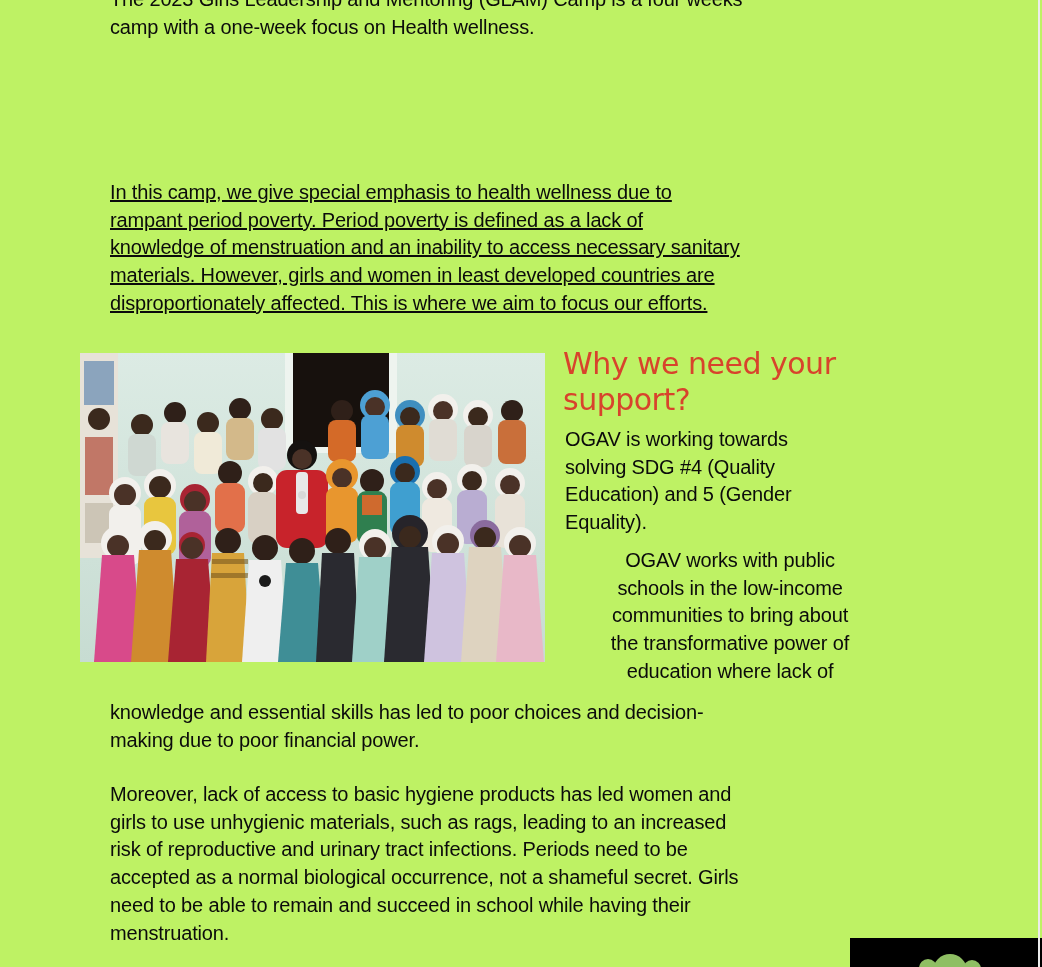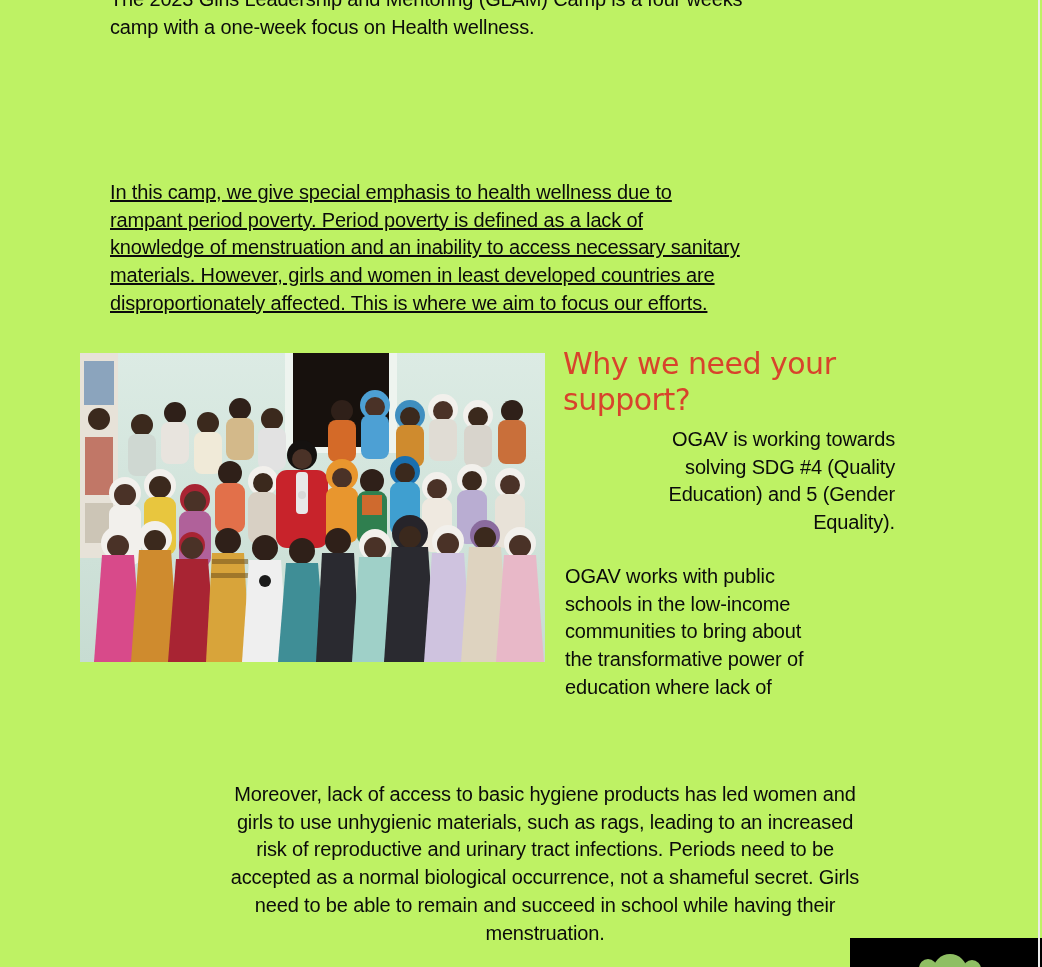--- a/index.html
+++ b/index.html
@@ -24,24 +24,24 @@
     font-family:"DejaVu Sans",sans-serif;
     font-size:30px;
     line-height:36px;
     color:#d8432c;
     letter-spacing:-0.5px;
     white-space:pre-line;
   }
   #intro-p1{left:110px;top:-14px;width:860px;}
   #intro-p2{left:110px;top:65px;width:870px;}
   #intro-p3{left:110px;top:179px;width:870px;text-decoration:underline;}
-  #support-p1{left:565px;top:426px;width:330px;text-align:right;}
-  #support-p2{left:565px;top:563px;width:330px;}
+  #support-p1{left:565px;top:426px;width:330px;}
+  #support-p2{left:565px;top:547px;width:330px;text-align:center;}
   #support-cont{left:110px;top:699px;width:870px;}
-  #support-p3{left:110px;top:781px;width:870px;text-align:center;}
+  #support-p3{left:110px;top:781px;width:870px;}
   #photo{
     position:absolute;left:80px;top:353px;width:465px;height:309px;
     overflow:hidden;
   }
   #logo-box{
     position:absolute;left:850px;top:938px;width:192px;height:29px;
     background:#000000;overflow:hidden;
   }
   #edge-line{
     position:absolute;left:1038px;top:0;width:2px;height:967px;
@@ -199,20 +199,22 @@
 solving SDG #4 (Quality
 Education) and 5 (Gender
 Equality).</div>
 
   <div id="support-p2" class="para">OGAV works with public
 schools in the low-income
 communities to bring about
 the transformative power of
 education where lack of</div>
 
+  <div id="support-cont" class="para">knowledge and essential skills has led to poor choices and decision-
+making due to poor financial power.</div>
 
   <div id="support-p3" class="para">Moreover, lack of access to basic hygiene products has led women and
 girls to use unhygienic materials, such as rags, leading to an increased
 risk of reproductive and urinary tract infections. Periods need to be
 accepted as a normal biological occurrence, not a shameful secret. Girls
 need to be able to remain and succeed in school while having their
 menstruation.</div>
 
   <div id="logo-box">
     <svg width="192" height="29" viewBox="0 0 192 29" xmlns="http://www.w3.org/2000/svg">

